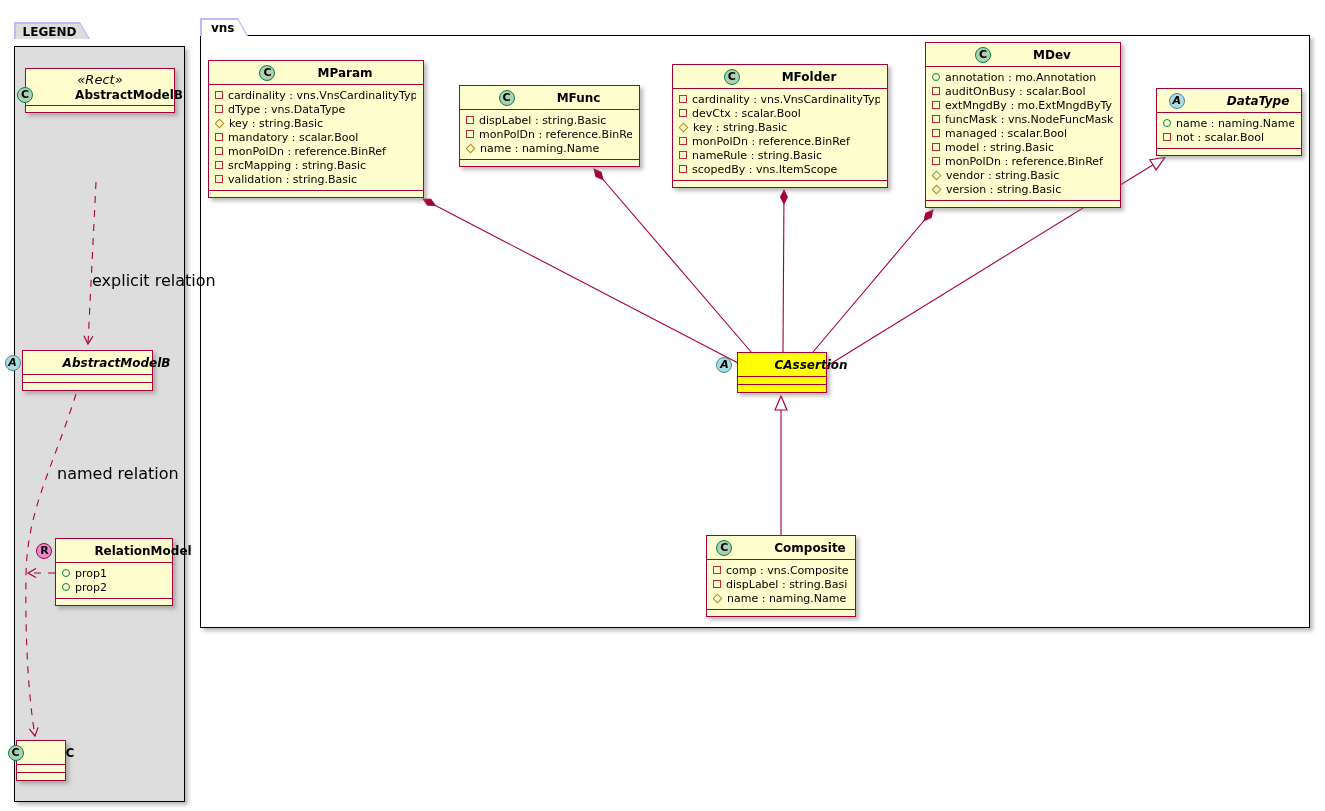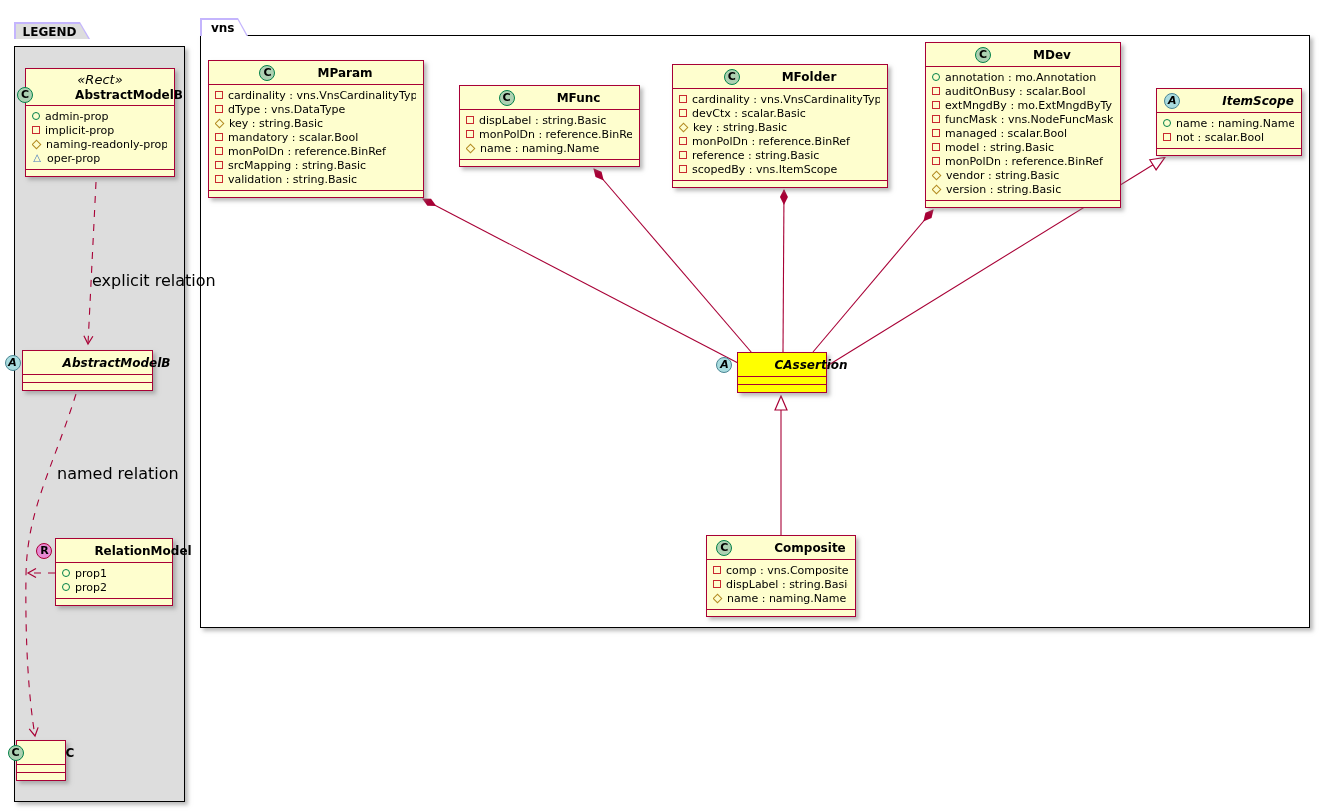--- a/index.html
+++ b/index.html
@@ -88,38 +88,20 @@
   <div class="pkg-tab white" style="left:200px; top:18px; width:48px; height:18px;">
     <div class="pkg-tab-inner">vns</div>
   </div>
 
   <div class="cls" style="left:25px; top:68px; width:150px;">
     <div class="cls-stereo">«Rect»</div>
     <div class="cls-title" style="height:22px;">
       <span class="spot spot-c">C</span>
       <span class="cls-name">AbstractModelB</span>
     </div>
-    <div class="cls-attrs">
-        <div class="attr-row">
-          <span class="pi pi-circle"></span>
-          <span class="attr-text">admin-prop</span>
-        </div>
-        <div class="attr-row">
-          <span class="pi pi-square"></span>
-          <span class="attr-text">implicit-prop</span>
-        </div>
-        <div class="attr-row">
-          <span class="pi pi-diamond"></span>
-          <span class="attr-text">naming-readonly-prop</span>
-        </div>
-        <div class="attr-row">
-          <span class="pi pi-triangle"></span>
-          <span class="attr-text">oper-prop</span>
-        </div>
-      </div>
     <div class="cls-empty"></div>
   </div>
 
   <div class="cls" style="left:22px; top:350px; width:131px;">
     <div class="cls-title">
       <span class="spot spot-a">A</span>
       <span class="cls-name italic">AbstractModelB</span>
     </div>
     <div class="cls-empty tall"></div>
     <div class="cls-sep"></div>
@@ -219,33 +201,33 @@
       <span class="spot spot-c">C</span>
       <span class="cls-name">MFolder</span>
     </div>
     <div class="cls-attrs">
         <div class="attr-row">
           <span class="pi pi-square"></span>
           <span class="attr-text">cardinality : vns.VnsCardinalityType</span>
         </div>
         <div class="attr-row">
           <span class="pi pi-square"></span>
-          <span class="attr-text">devCtx : scalar.Basic</span>
+          <span class="attr-text">devCtx : scalar.Bool</span>
         </div>
         <div class="attr-row">
           <span class="pi pi-diamond"></span>
           <span class="attr-text">key : string.Basic</span>
         </div>
         <div class="attr-row">
           <span class="pi pi-square"></span>
           <span class="attr-text">monPolDn : reference.BinRef</span>
         </div>
         <div class="attr-row">
           <span class="pi pi-square"></span>
-          <span class="attr-text">reference : string.Basic</span>
+          <span class="attr-text">nameRule : string.Basic</span>
         </div>
         <div class="attr-row">
           <span class="pi pi-square"></span>
           <span class="attr-text">scopedBy : vns.ItemScope</span>
         </div>
       </div>
     <div class="cls-empty"></div>
   </div>
 
   <div class="cls" style="left:925px; top:42px; width:196px;">
@@ -290,21 +272,21 @@
           <span class="pi pi-diamond"></span>
           <span class="attr-text">version : string.Basic</span>
         </div>
       </div>
     <div class="cls-empty"></div>
   </div>
 
   <div class="cls" style="left:1156px; top:88px; width:146px;">
     <div class="cls-title">
       <span class="spot spot-a">A</span>
-      <span class="cls-name italic">ItemScope</span>
+      <span class="cls-name italic">DataType</span>
     </div>
     <div class="cls-attrs">
         <div class="attr-row">
           <span class="pi pi-circle"></span>
           <span class="attr-text">name : naming.Name</span>
         </div>
         <div class="attr-row">
           <span class="pi pi-square"></span>
           <span class="attr-text">not : scalar.Bool</span>
         </div>

